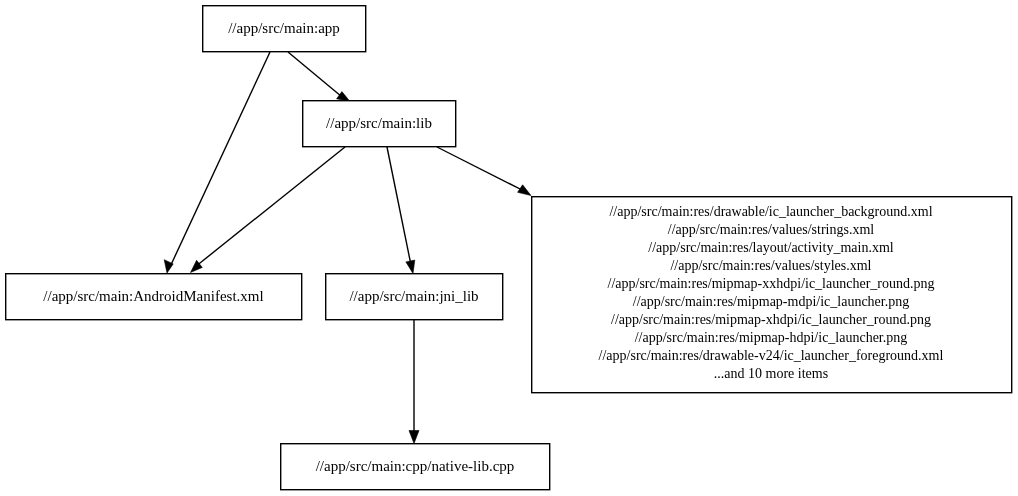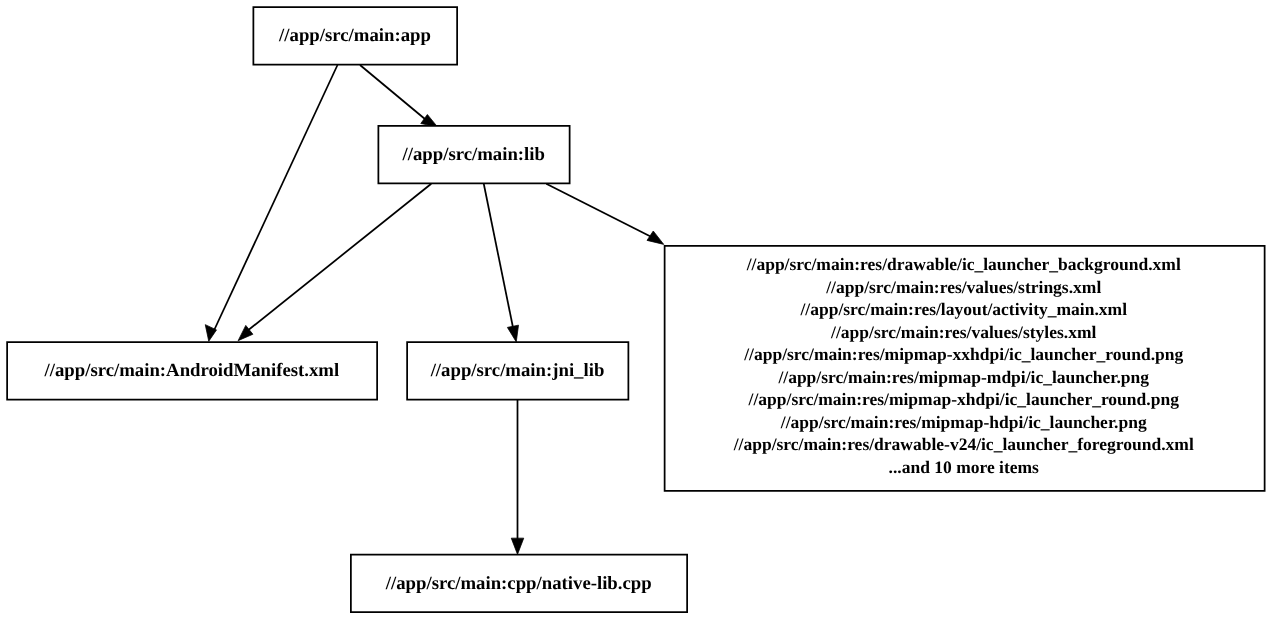--- a/index.html
+++ b/index.html
@@ -12,21 +12,20 @@
     width: 1018px;
     height: 496px;
     overflow: hidden;
     font-family: "Liberation Serif", "DejaVu Serif", serif;
   }
   #graph-root {
     position: relative;
     width: 1018px;
     height: 496px;
     background: #ffffff;
-    font-weight: bold;
   }
   svg#graph-canvas {
     position: absolute;
     top: 0;
     left: 0;
     width: 1018px;
     height: 496px;
     display: block;
   }
   .node-rect {

